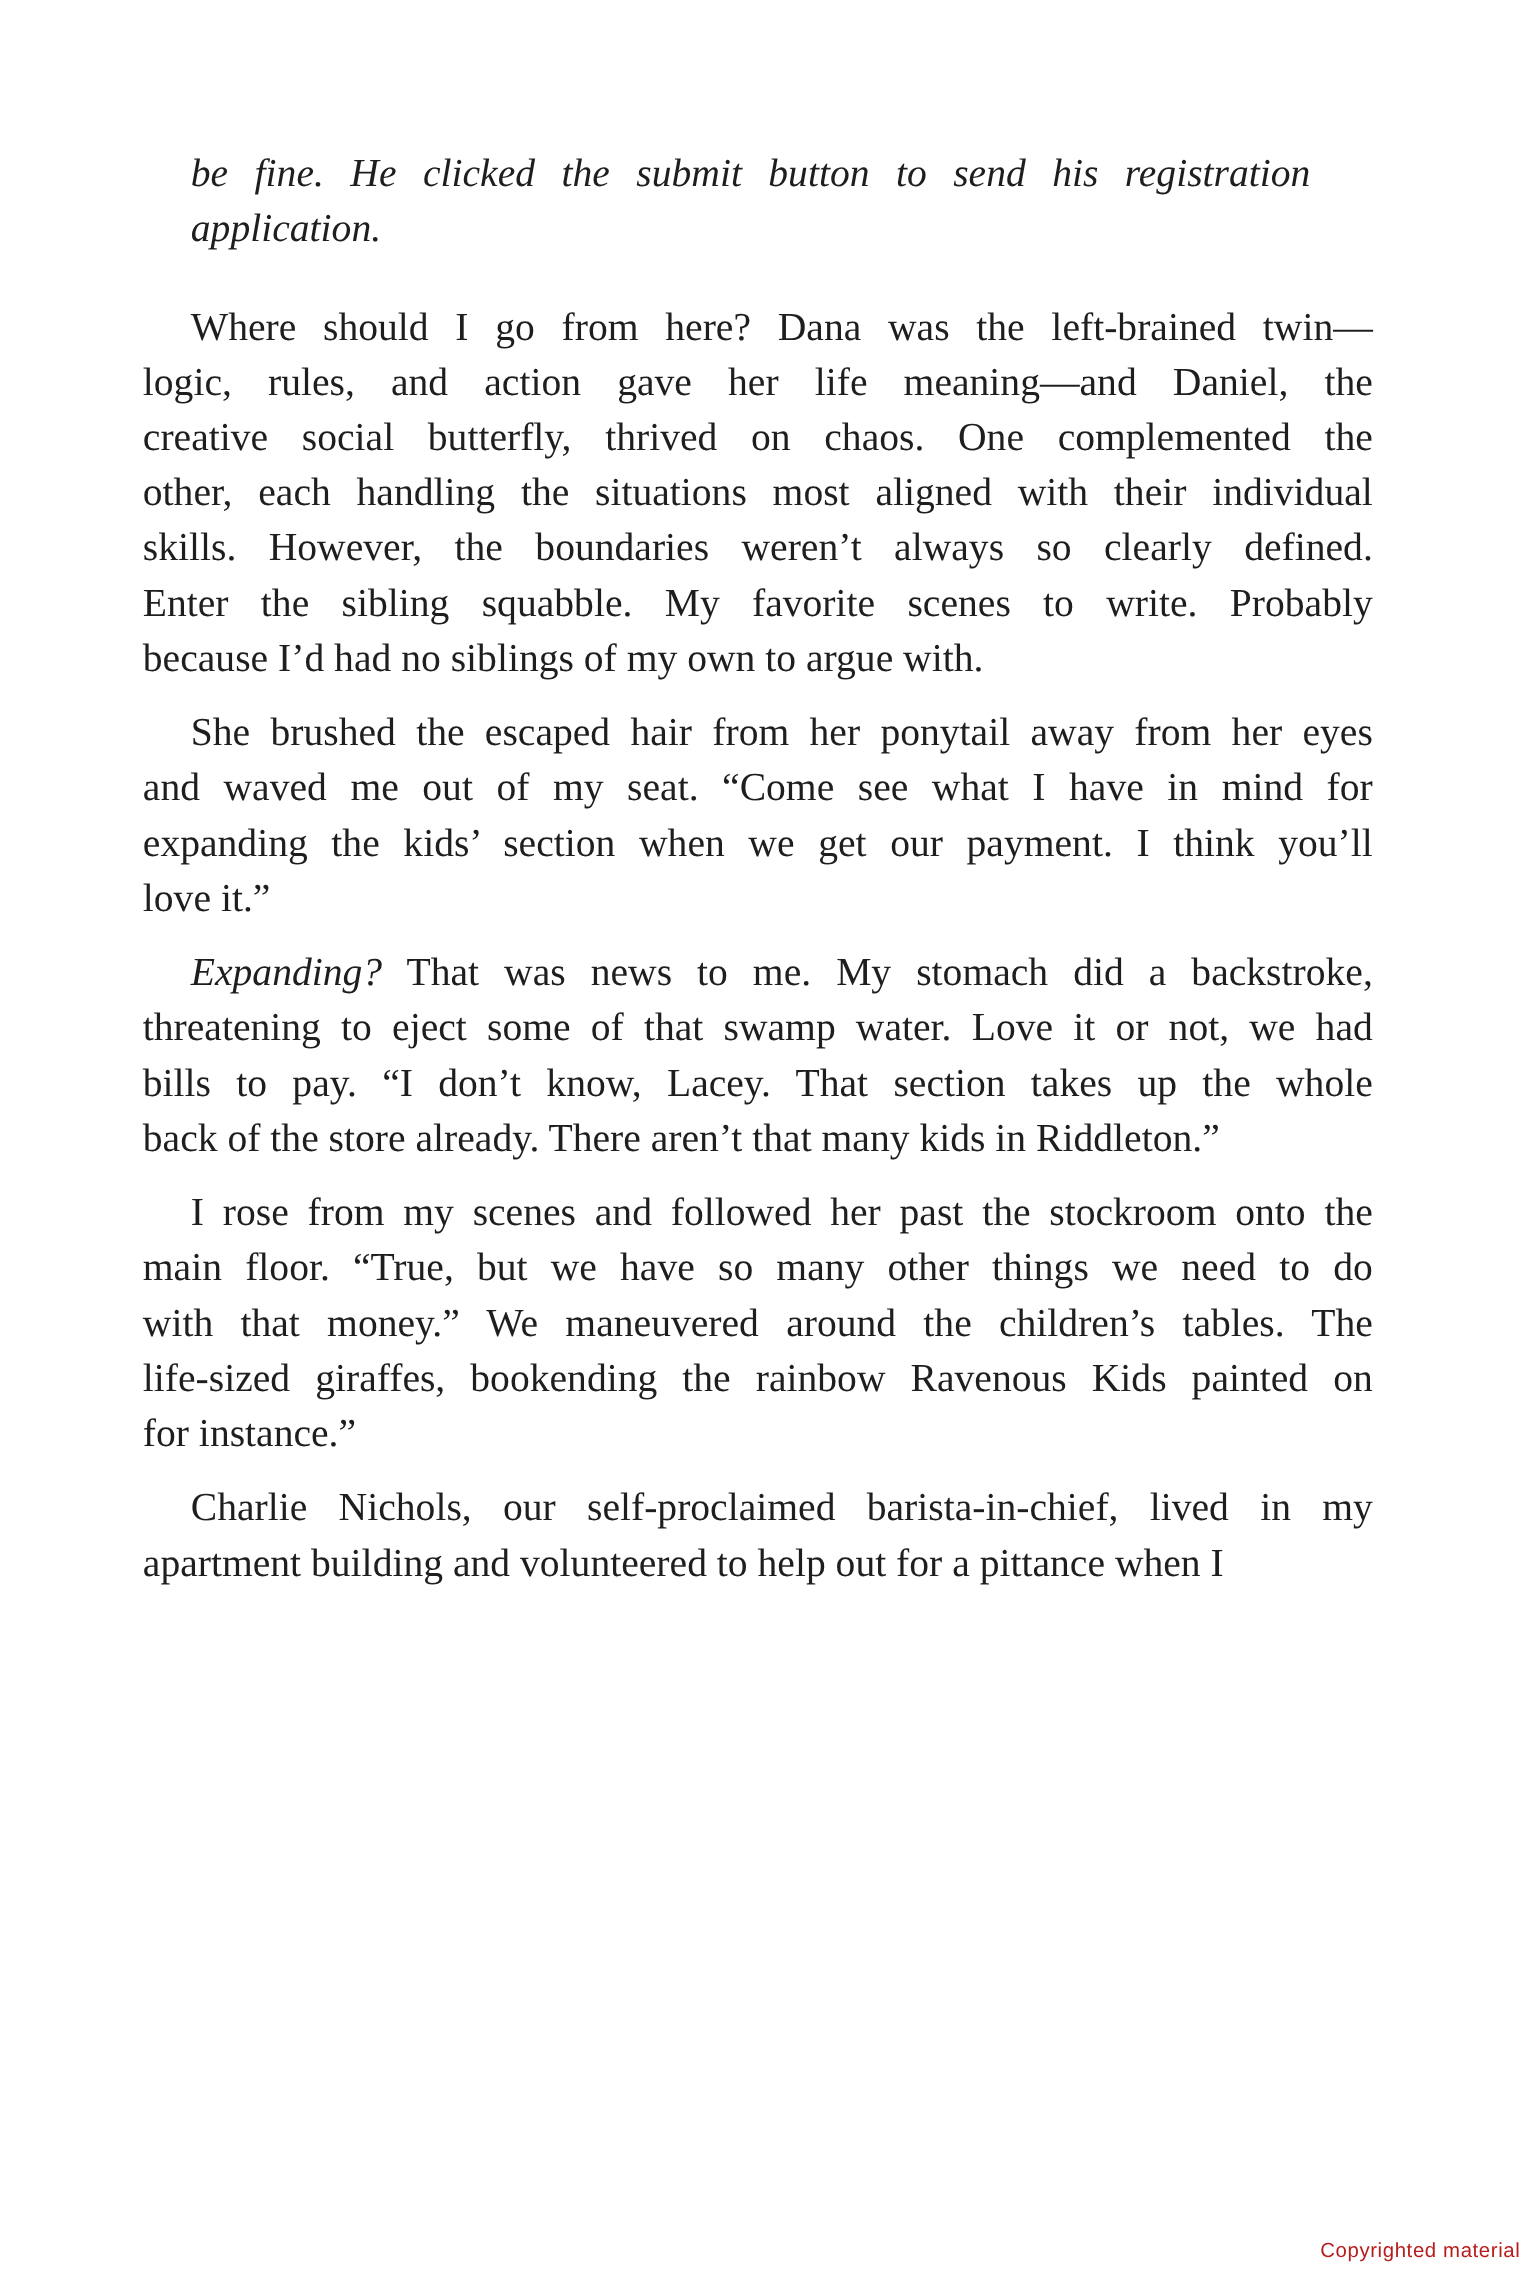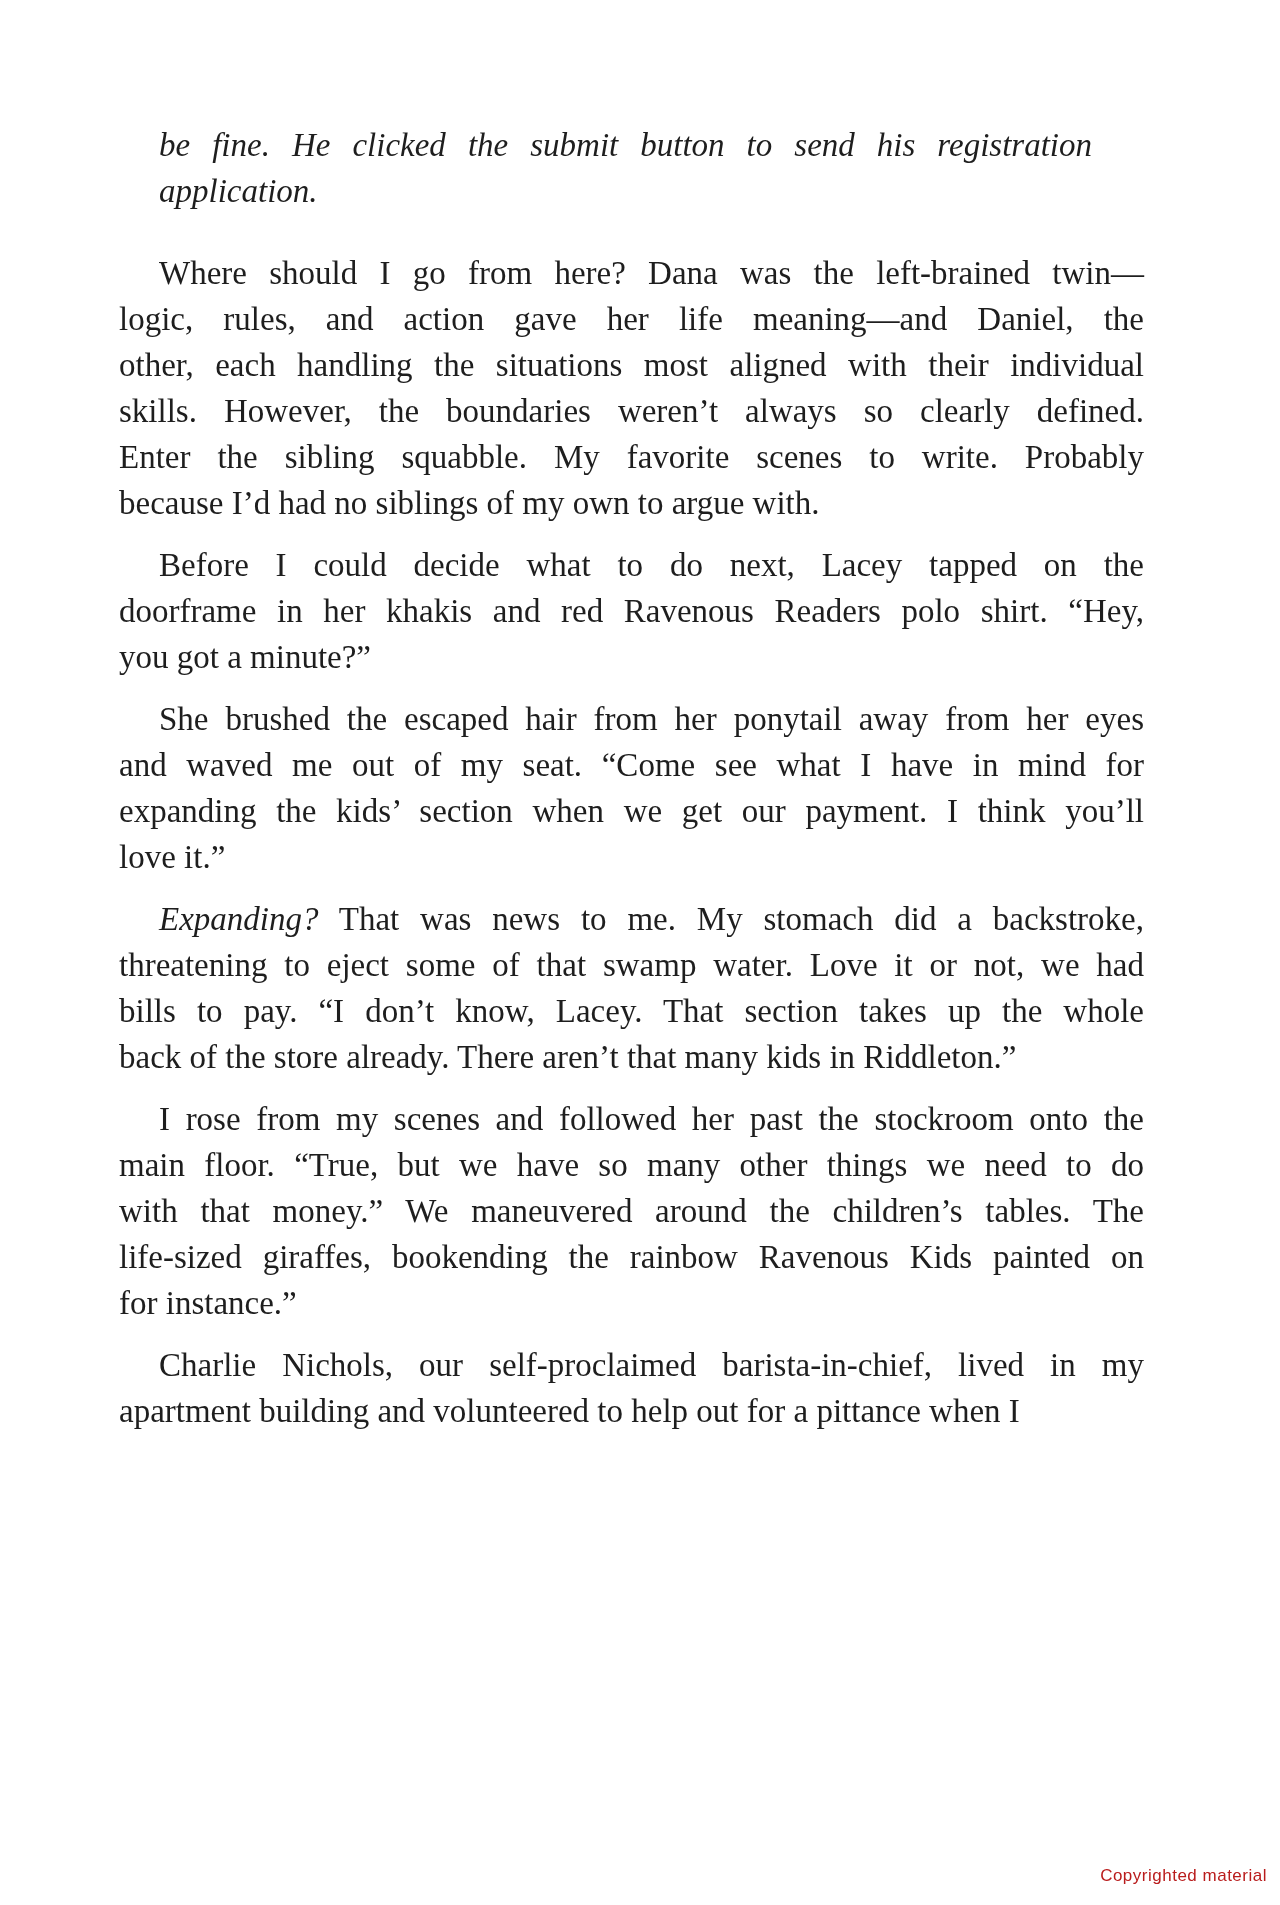--- a/index.html
+++ b/index.html
@@ -64,29 +64,25 @@
 
 <div class="page">
   <div class="text-block">
       <div class="paragraph quote-italic">
         <div class="line justified"><span class="seg-italic">be fine. He clicked the submit button to send his registration</span></div>
         <div class="line"><span class="seg-italic">application.</span></div>
       </div>
       <div class="paragraph body">
         <div class="line justified first-indent"><span>Where should I go from here? Dana was the left-brained twin—</span></div>
         <div class="line justified"><span>logic, rules, and action gave her life meaning—and Daniel, the</span></div>
+        <div class="line justified"><span>creative social butterfly, thrived on chaos. One complemented the</span></div>
         <div class="line justified"><span>other, each handling the situations most aligned with their individual</span></div>
         <div class="line justified"><span>skills. However, the boundaries weren’t always so clearly defined.</span></div>
         <div class="line justified"><span>Enter the sibling squabble. My favorite scenes to write. Probably</span></div>
         <div class="line"><span>because I’d had no siblings of my own to argue with.</span></div>
-      </div>
-      <div class="paragraph body">
-        <div class="line justified first-indent"><span>Before I could decide what to do next, Lacey tapped on the</span></div>
-        <div class="line justified"><span>doorframe in her khakis and red Ravenous Readers polo shirt. “Hey,</span></div>
-        <div class="line"><span>you got a minute?”</span></div>
       </div>
       <div class="paragraph body">
         <div class="line justified first-indent"><span>She brushed the escaped hair from her ponytail away from her eyes</span></div>
         <div class="line justified"><span>and waved me out of my seat. “Come see what I have in mind for</span></div>
         <div class="line justified"><span>expanding the kids’ section when we get our payment. I think you’ll</span></div>
         <div class="line"><span>love it.”</span></div>
       </div>
       <div class="paragraph body">
         <div class="line justified first-indent"><span class="seg-italic">Expanding?</span><span> That was news to me. My stomach did a backstroke,</span></div>
         <div class="line justified"><span>threatening to eject some of that swamp water. Love it or not, we had</span></div>

